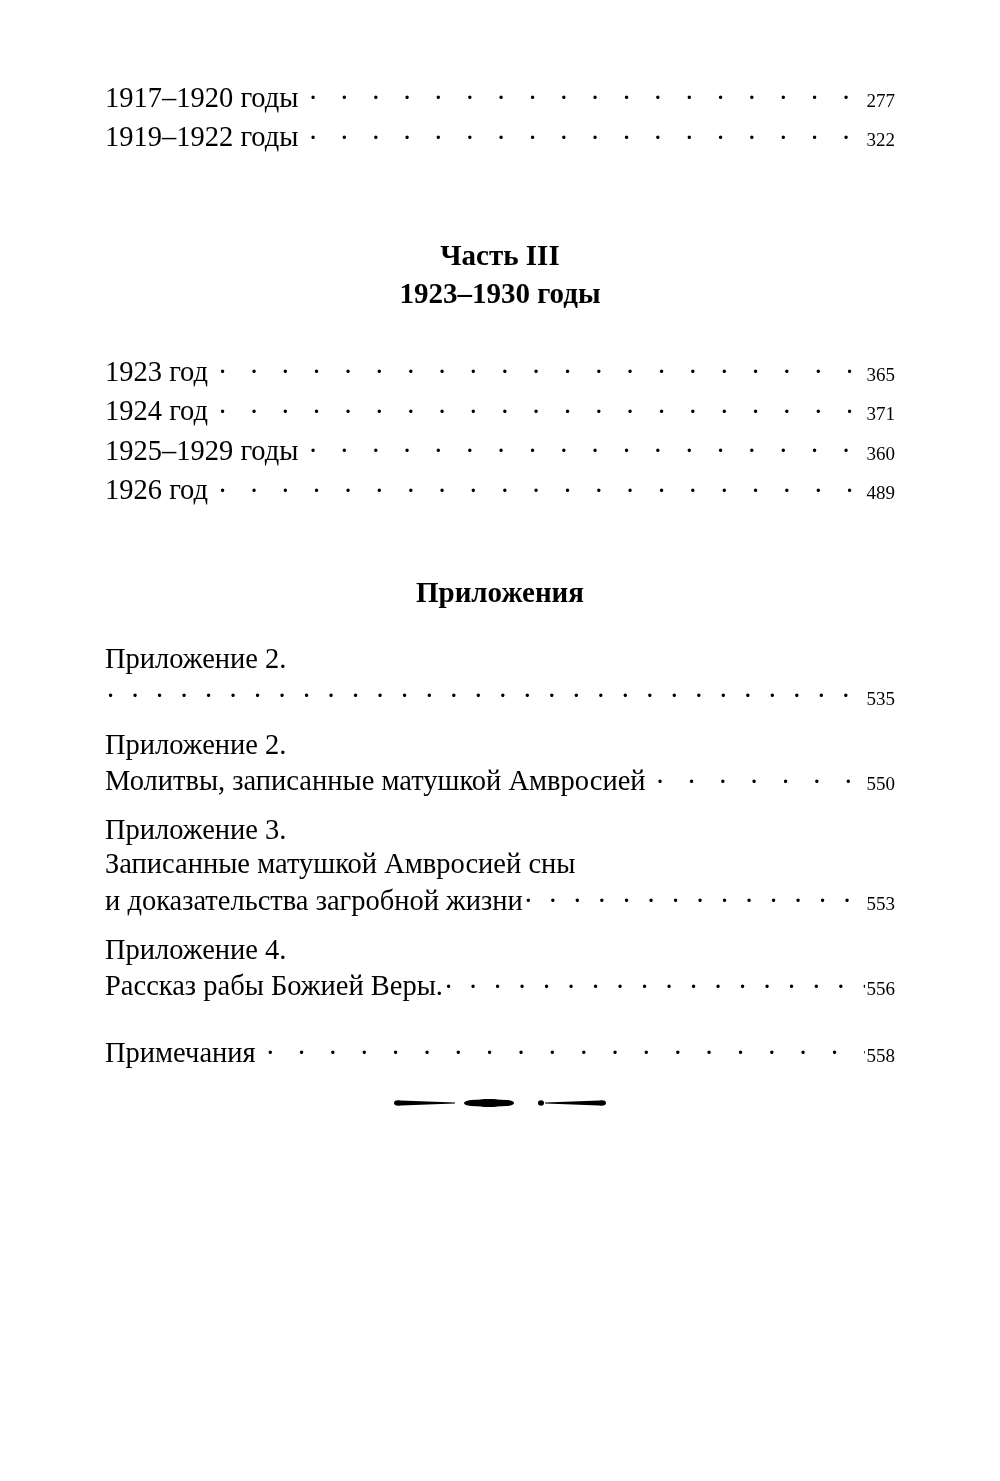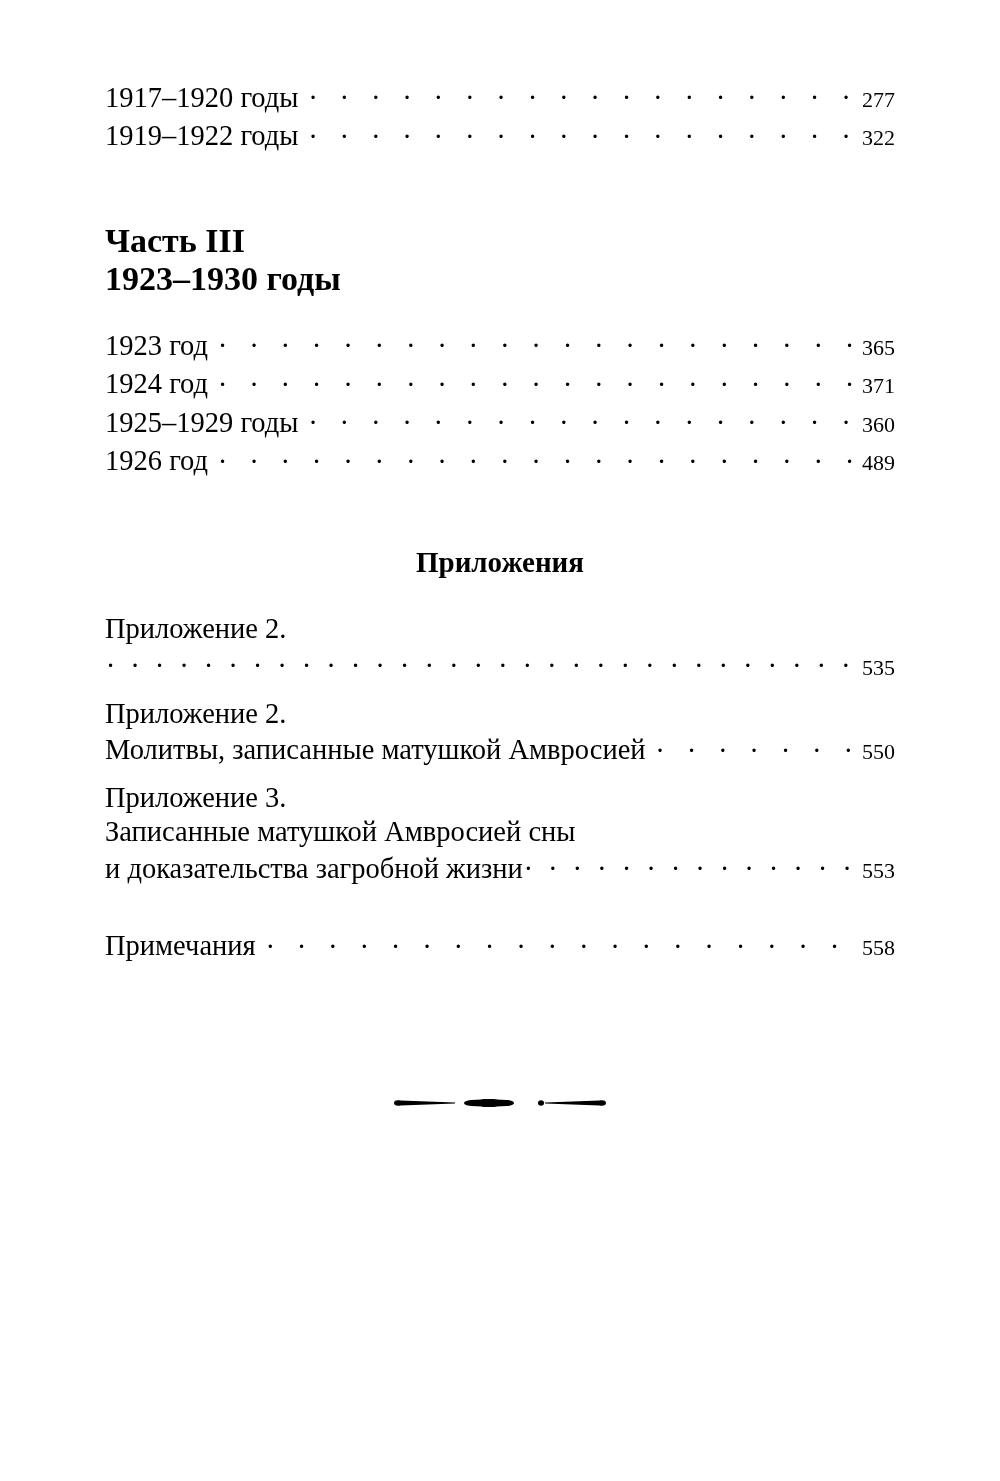--- a/index.html
+++ b/index.html
@@ -61,36 +61,36 @@
     letter-spacing: 0.30em;
     font-size: 28.5px;
     line-height: 1;
   }
   .toc-leader.tight::after {
     letter-spacing: 0.18em;
   }
   .toc-page {
     flex: 0 0 auto;
     text-align: center;
-    font-size: 22px;
+    font-size: 19px;
   }
 
   
   .toc-title.gap { padding-right: 9px; }
   .toc-title.nogap { padding-right: 0px; }
 
   
   .group-top { margin-top: 0; }
 
   .part-heading {
-    text-align: left;
+    text-align: center;
     font-weight: bold;
-    font-size: 34px;
+    font-size: 29px;
     line-height: 38px;
-    margin: 0;
+    margin: 12px;
   }
   .part-heading .line2 { display: block; }
 
   .section-heading {
     text-align: center;
     font-weight: bold;
     font-size: 29px;
     line-height: 34px;
     margin: 4px;
   }
@@ -203,20 +203,28 @@
       <div>Записанные матушкой Амвросией сны</div>
       <div class="toc-entry">
         <span class="toc-title nogap">и доказательства загробной жизни</span>
         <span class="toc-leader tight"></span>
         <span class="toc-page">553</span>
       </div>
     </div>
 
     <div style="height:12px"></div>
 
+    <div class="appendix-block">
+      <div class="appendix-label">Приложение 4.</div>
+      <div class="toc-entry">
+        <span class="toc-title nogap">Рассказ рабы Божией Веры.</span>
+        <span class="toc-leader tight"></span>
+        <span class="toc-page">556</span>
+      </div>
+    </div>
 
     <div style="height:27px"></div>
 
     <div class="toc-entry">
       <span class="toc-title gap">Примечания</span>
       <span class="toc-leader"></span>
       <span class="toc-page">558</span>
     </div>
 
   </div>

